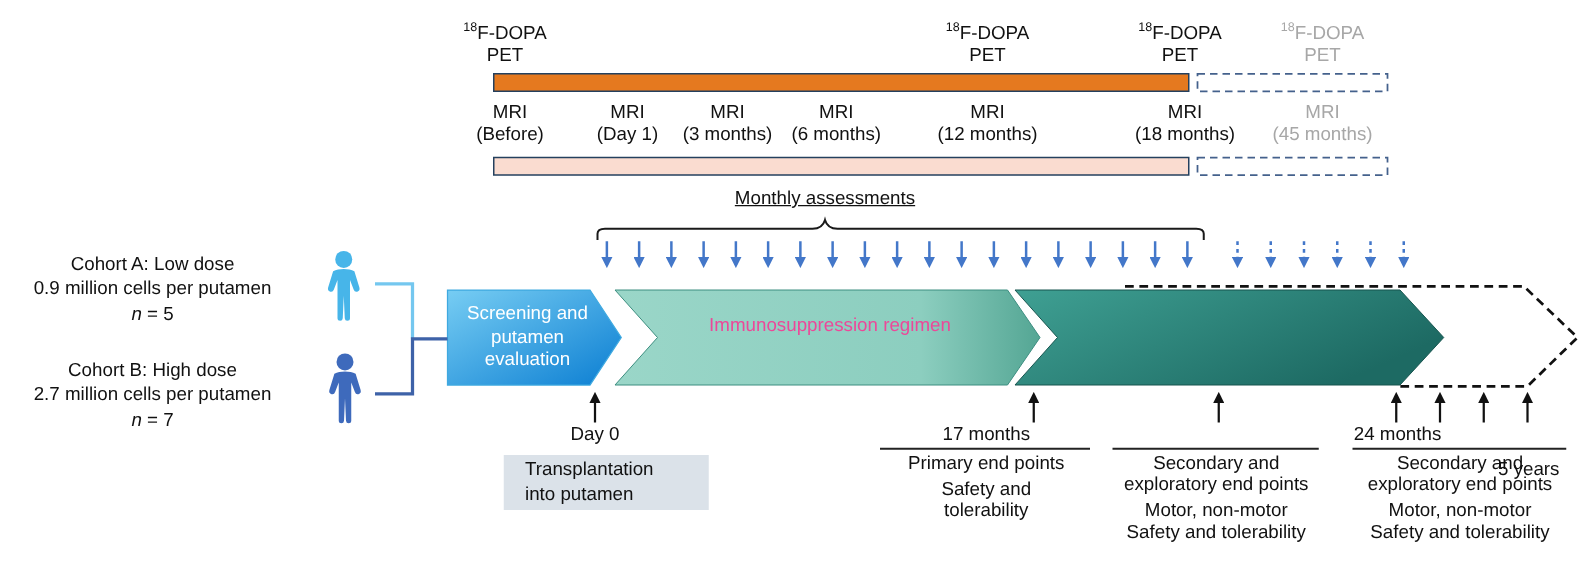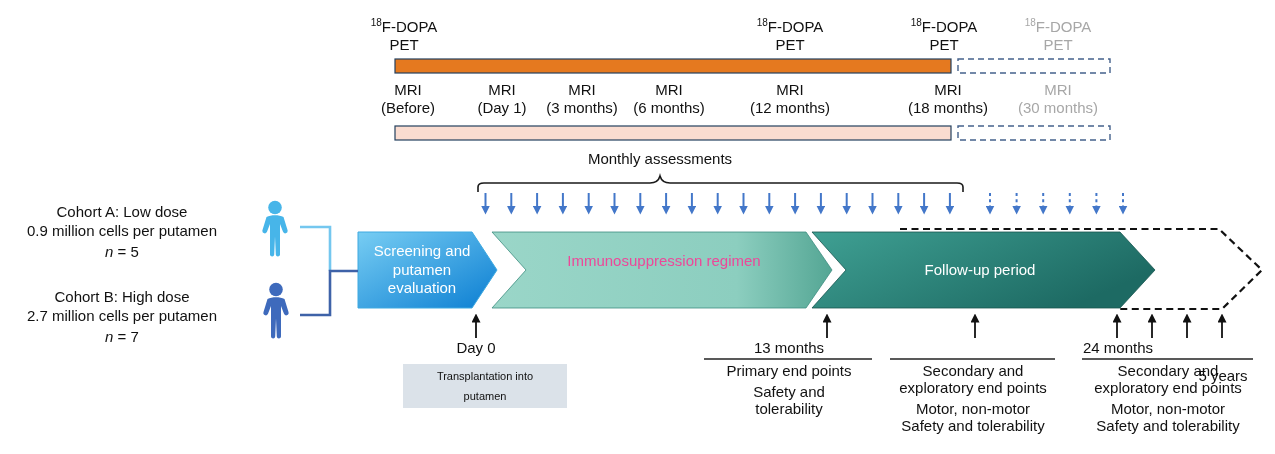--- a/index.html
+++ b/index.html
@@ -3,34 +3,34 @@
 <meta charset="utf-8">
 <style>
   html,body{margin:0;padding:0;background:#ffffff;}
   #fig{position:relative;width:1275px;height:454px;background:#fff;
        font-family:"Liberation Sans","DejaVu Sans",sans-serif;color:#111;overflow:hidden;padding-left:41px;}
   #shapes{position:absolute;left:0;top:0;}
   .txt{position:absolute;text-align:center;transform:translateX(-50%);line-height:18px;font-size:15px;white-space:nowrap;}
   .pet-label{top:14px;}
   .mri-label{top:81px;line-height:18px;}
   .muted{color:#a7a7a7;}
-  .monthly-label{top:150px;}
+  .monthly-label{top:150px;text-decoration:underline;}
   .cohort{width:250px;white-space:normal;line-height:19px;}
   .cohort .n-line{margin-top:2px;}
   .cohort .n-line i{font-style:italic;}
   .phase-label{white-space:normal;color:#ffffff;line-height:18.5px;}
   .phase-label.dark-text{color:#ec4899;}
   .ms-time{top:339px;font-size:15px;}
   .ms-body{top:362px;white-space:normal;line-height:17px;font-size:15px;}
   .ms-body .wrapA{max-width:112px;margin:4px auto 0;}
   .ms-body .wrapB{max-width:166px;margin:0 auto;}
   .ms-body .gap{margin-top:4px;}
   .gray-box{position:absolute;left:403px;top:364px;width:164px;height:44px;background:#dbe2e9;
-            display:flex;align-items:center;justify-content:center;text-align:center;
-            font-size:11px;line-height:20px;}
+            display:flex;align-items:center;justify-content:center;text-align:left;
+            font-size:15px;line-height:20px;}
   .gray-box span{display:block;max-width:130px;}
   sup{font-size:10px;vertical-align:6px;}
 </style>
 </head>
 <body>
 
 <div id="fig">
 
   <svg id="shapes" width="1275" height="454" viewBox="0 0 1275 454">
     <defs>
@@ -163,42 +163,41 @@
   <div class="txt mri-label" style="left:790px;">
     <div>MRI</div>
     <div>(12 months)</div>
   </div>
   <div class="txt mri-label" style="left:948px;">
     <div>MRI</div>
     <div>(18 months)</div>
   </div>
   <div class="txt mri-label muted" style="left:1058px;">
     <div>MRI</div>
-    <div>(30 months)</div>
+    <div>(45 months)</div>
   </div>
 
   <div class="txt monthly-label" style="left:660px;">Monthly assessments</div>
 
   <div class="txt cohort" style="left:122px;top:202px;">
     <div>Cohort A: Low dose</div>
     <div>0.9 million cells per putamen</div>
     <div class="n-line"><i>n</i><span> = 5</span></div>
   </div>
   <div class="txt cohort" style="left:122px;top:287px;">
     <div>Cohort B: High dose</div>
     <div>2.7 million cells per putamen</div>
     <div class="n-line"><i>n</i><span> = 7</span></div>
   </div>
 
   <div class="txt phase-label" style="left:422px;top:242px;width:122px;">Screening and putamen evaluation</div>
   <div class="txt phase-label dark-text" style="left:664px;top:252px;width:210px;">Immunosuppression regimen</div>
-  <div class="txt phase-label" style="left:980px;top:261px;width:220px;">Follow-up period</div>
 
   <div class="txt ms-time" style="left:476px;">Day 0</div>
-  <div class="txt ms-time" style="left:789px;">13 months</div>
+  <div class="txt ms-time" style="left:789px;">17 months</div>
   <div class="txt ms-time" style="left:1118px;">24 months</div>
   <div class="txt ms-time" style="left:1223px;margin-top:28px;">5 years</div>
 
   <div class="gray-box">
     <span>Transplantation into putamen</span>
   </div>
 
   <div class="txt ms-body" style="left:789px;width:180px;text-align:center;">
     <div>Primary end points</div>
     <div class="wrapA">Safety and tolerability</div>

